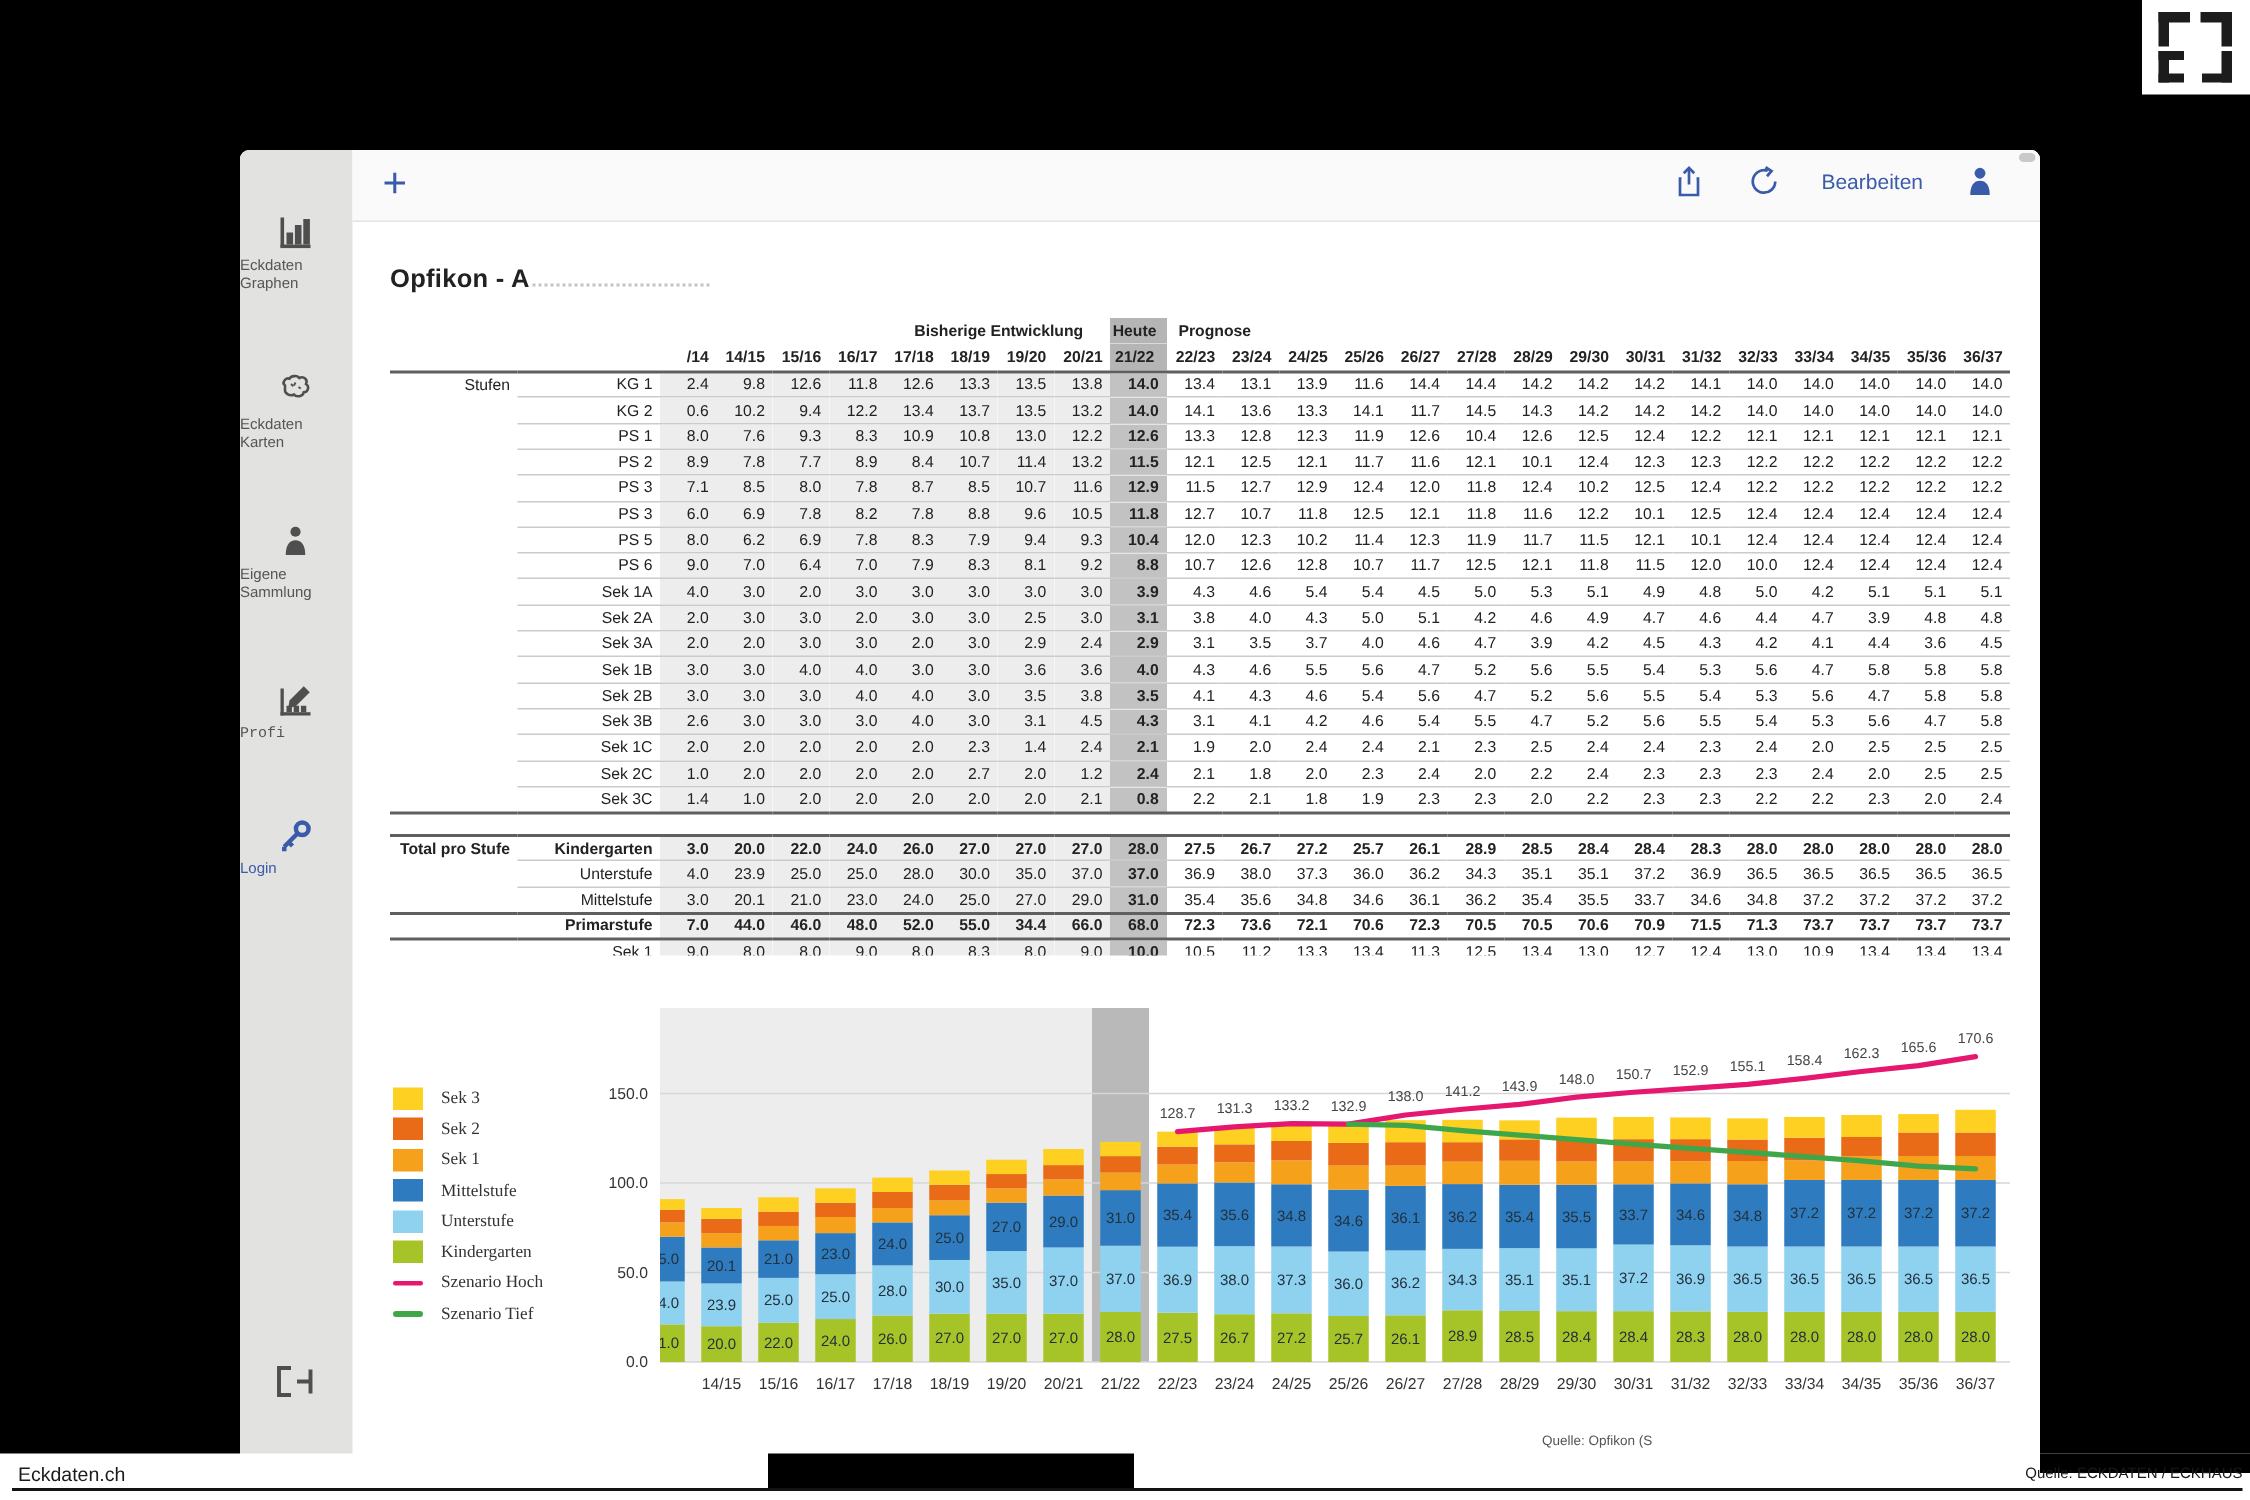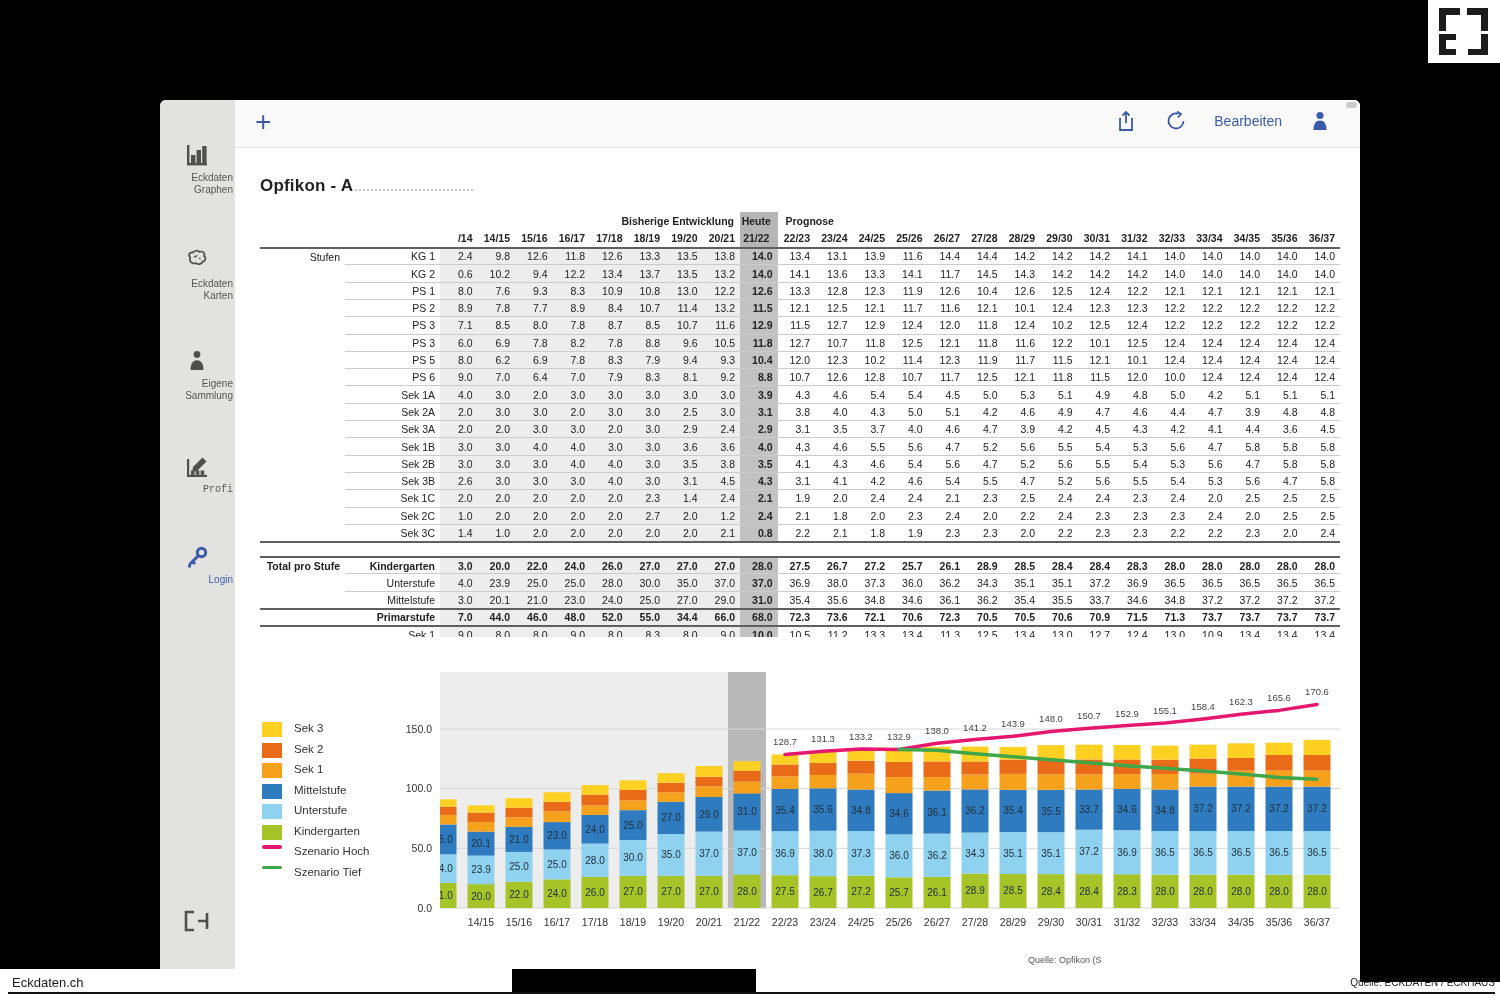--- a/index.html
+++ b/index.html
@@ -6,21 +6,21 @@
   html,body { width:1500px; height:1000px; background:#000; font-family:"Liberation Sans", sans-serif; overflow:hidden; }
   #page { position:relative; width:1500px; height:1000px; background:#000; }
 
   
   .page-title { position:absolute; left:12px; top:6px; font-size:21px; font-weight:bold; color:#2f2f2f; letter-spacing:-0.2px; }
   .corner-logo { position:absolute; right:0; top:0; width:72px; height:63px; background:#fff; }
 
   
   #window { position:absolute; left:160px; top:100px; width:1200px; height:870px; background:#fff; border-radius:6px 6px 0 0; overflow:hidden; }
   #sidebar { position:absolute; left:0; top:0; width:75px; height:870px; background:#e2e2e0; }
-  .side-item { position:absolute; left:0; width:73px; text-align:right; color:#555; font-size:10px; line-height:12px; cursor:default; }
+  .side-item { position:absolute; left:0; width:73px; text-align:left; color:#555; font-size:10px; line-height:12px; cursor:default; }
   .side-item .ic { display:block; margin:0 auto 4px auto; width:26px; height:26px; }
   .side-item.active { color:#3a5ba9; }
 
   #toolbar { position:absolute; left:75px; top:0; width:1125px; height:48px; background:#fafafa; border-bottom:1px solid #e3e3e3; }
   .plus-btn { position:absolute; left:20px; top:6px; font-size:28px; font-weight:300; color:#3a5ba9; cursor:pointer; }
   .tb-right { position:absolute; right:28px; top:9px; display:flex; align-items:center; gap:26px; }
   .tb-ic { width:24px; height:24px; }
   .tb-label { color:#3a5ba9; font-size:14px; }
   .scroll-thumb { position:absolute; right:3px; top:2px; width:11px; height:6px; border-radius:3px; background:#c9c9c9; }
 
@@ -41,21 +41,21 @@
   tr.botrule td { border-bottom:2px solid #5f5f5f !important; }
   tr.bold td { font-weight:bold; }
   .hdr-group td { height:22px; font-weight:bold; font-size:10.5px; border:none; }
   .hdr-years td { height:21px; font-weight:bold; border:none; }
   .heute-badge { background:#b5b5b5; text-align:center !important; }
   .clip-row { height:10px; overflow:hidden; }
 
   
   #chart-svg { position:absolute; left:100px; top:560px; }
   #legend { position:absolute; left:102px; top:622px; }
-  .leg-item { display:flex; height:20.5px; font-size:11.5px; color:#333; }
+  .leg-item { display:flex; align-items:center; height:20.5px; font-size:11.5px; color:#333;font-family:Liberation Serif, serif; }
   .leg-sw { width:20px; height:15px; margin-right:12px; }
   .leg-line { width:20px; height:3.5px; border-radius:2px; margin-right:12px; }
   .chart-source { position:absolute; left:868px; top:855px; font-size:9px; color:#555; }
 
   
   #footer { position:absolute; left:0; top:969px; width:1500px; height:31px; background:#fff; }
   .footer-line { position:absolute; left:8px; top:23px; width:1487px; height:2px; background:#121212; }
   .footer-left { position:absolute; left:12px; top:6px; font-size:13px; color:#1a1a1a; }
   .footer-right { position:absolute; right:5px; top:8px; font-size:10px; color:#1a1a1a; }
   .footer-blackbar { position:absolute; left:512px; top:0px; width:244px; height:23px; background:#000; }
@@ -177,21 +177,21 @@
             <col style="width:37.5px">
             <col style="width:37.5px">
             <col style="width:37.5px">
             <col style="width:37.5px">
             <col style="width:37.5px">
             <col style="width:37.5px">
             <col style="width:37.5px">
           </colgroup>
     <tbody>
             <tr class="hdr-group">
-      <td colspan="10" style="padding-right:6px">Bisherige Entwicklung</td>
+      <td colspan="10" style="padding-right:18px">Bisherige Entwicklung</td>
       <td class="heute-badge">Heute</td>
       <td colspan="15" style="text-align:left;padding-left:8px">Prognose</td>
     </tr>
     <tr class="hdr-years">
       <td colspan="2"></td>
       <td class="" style="">/14</td>
               <td class="" style="">14/15</td>
               <td class="" style="">15/16</td>
               <td class="" style="">16/17</td>
               <td class="" style="">17/18</td>

